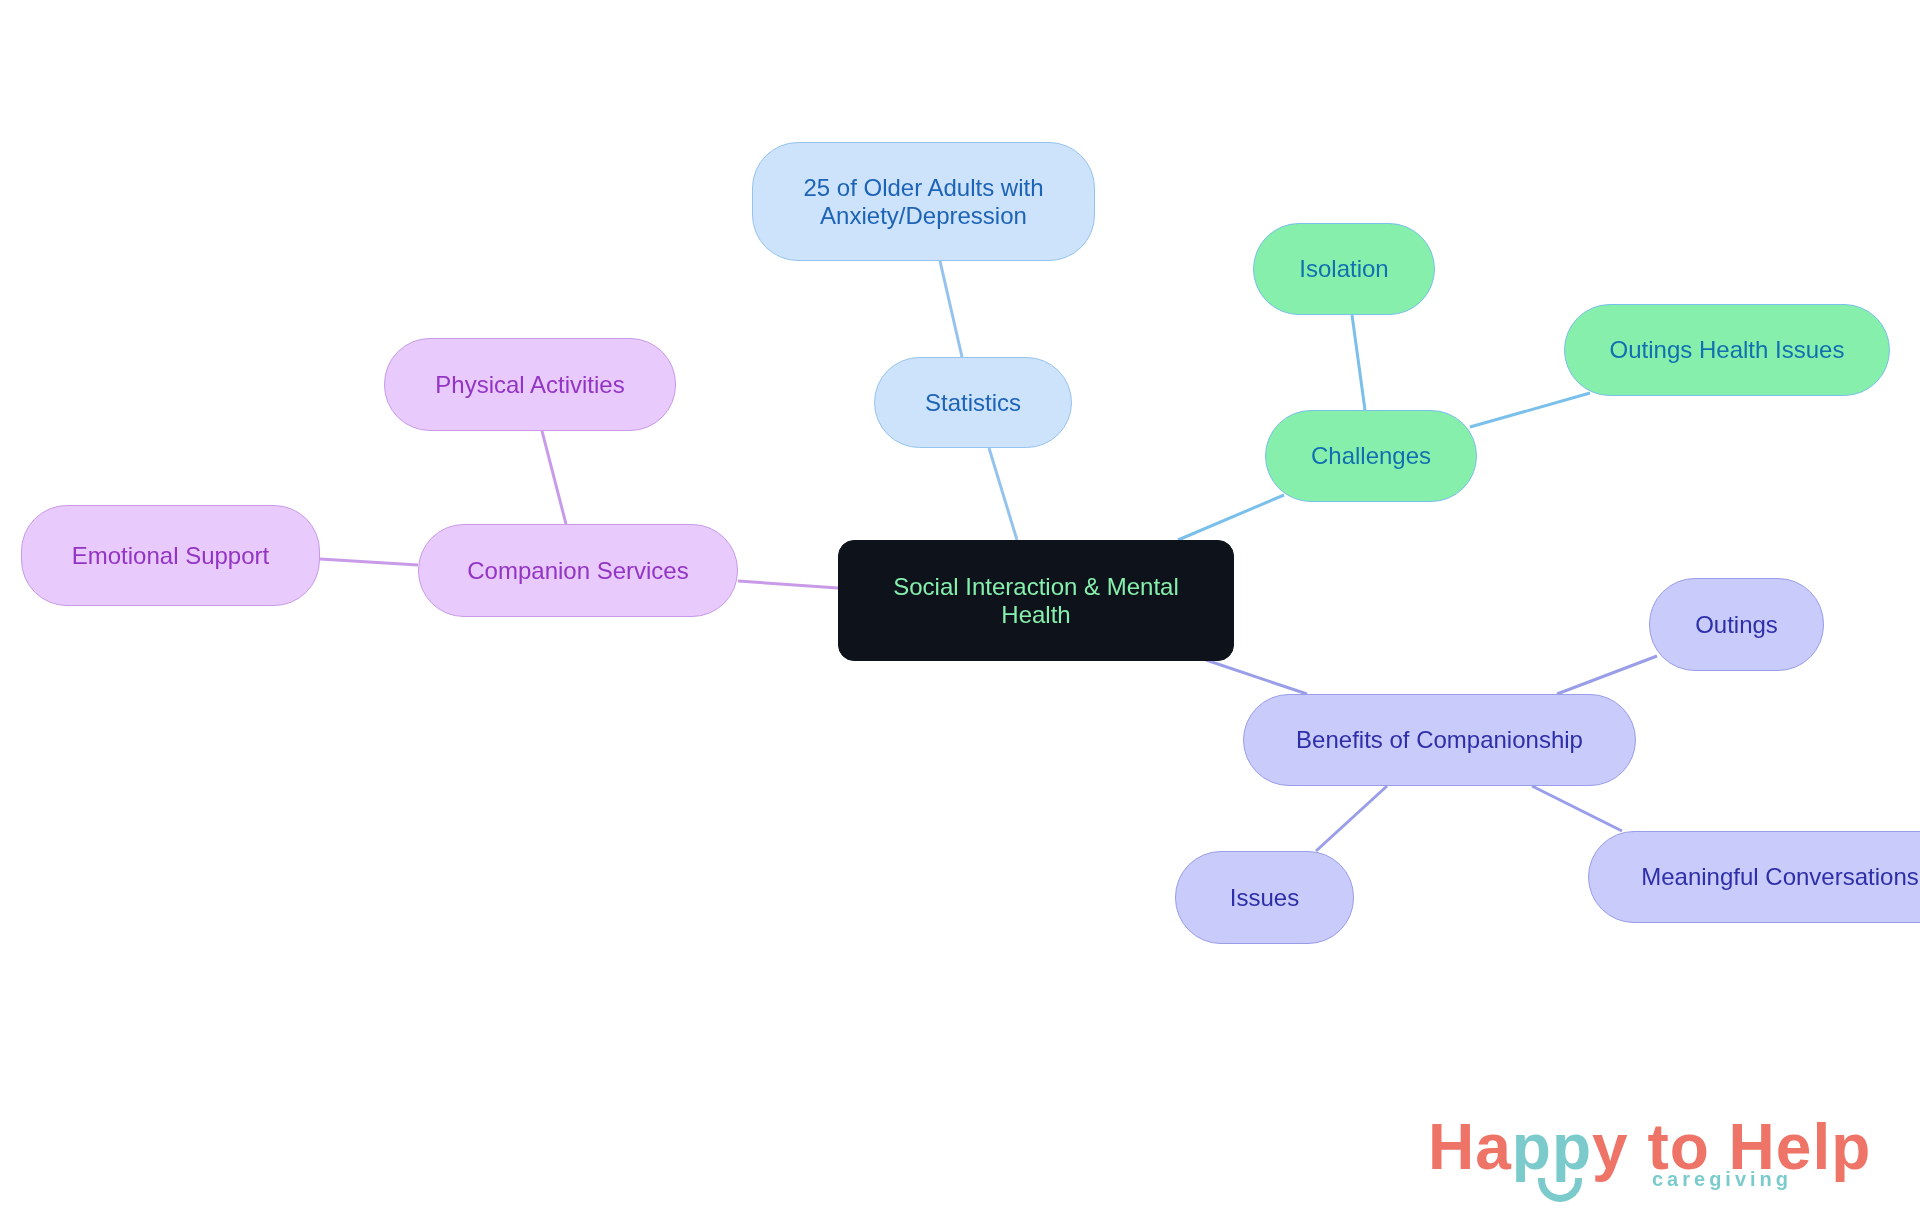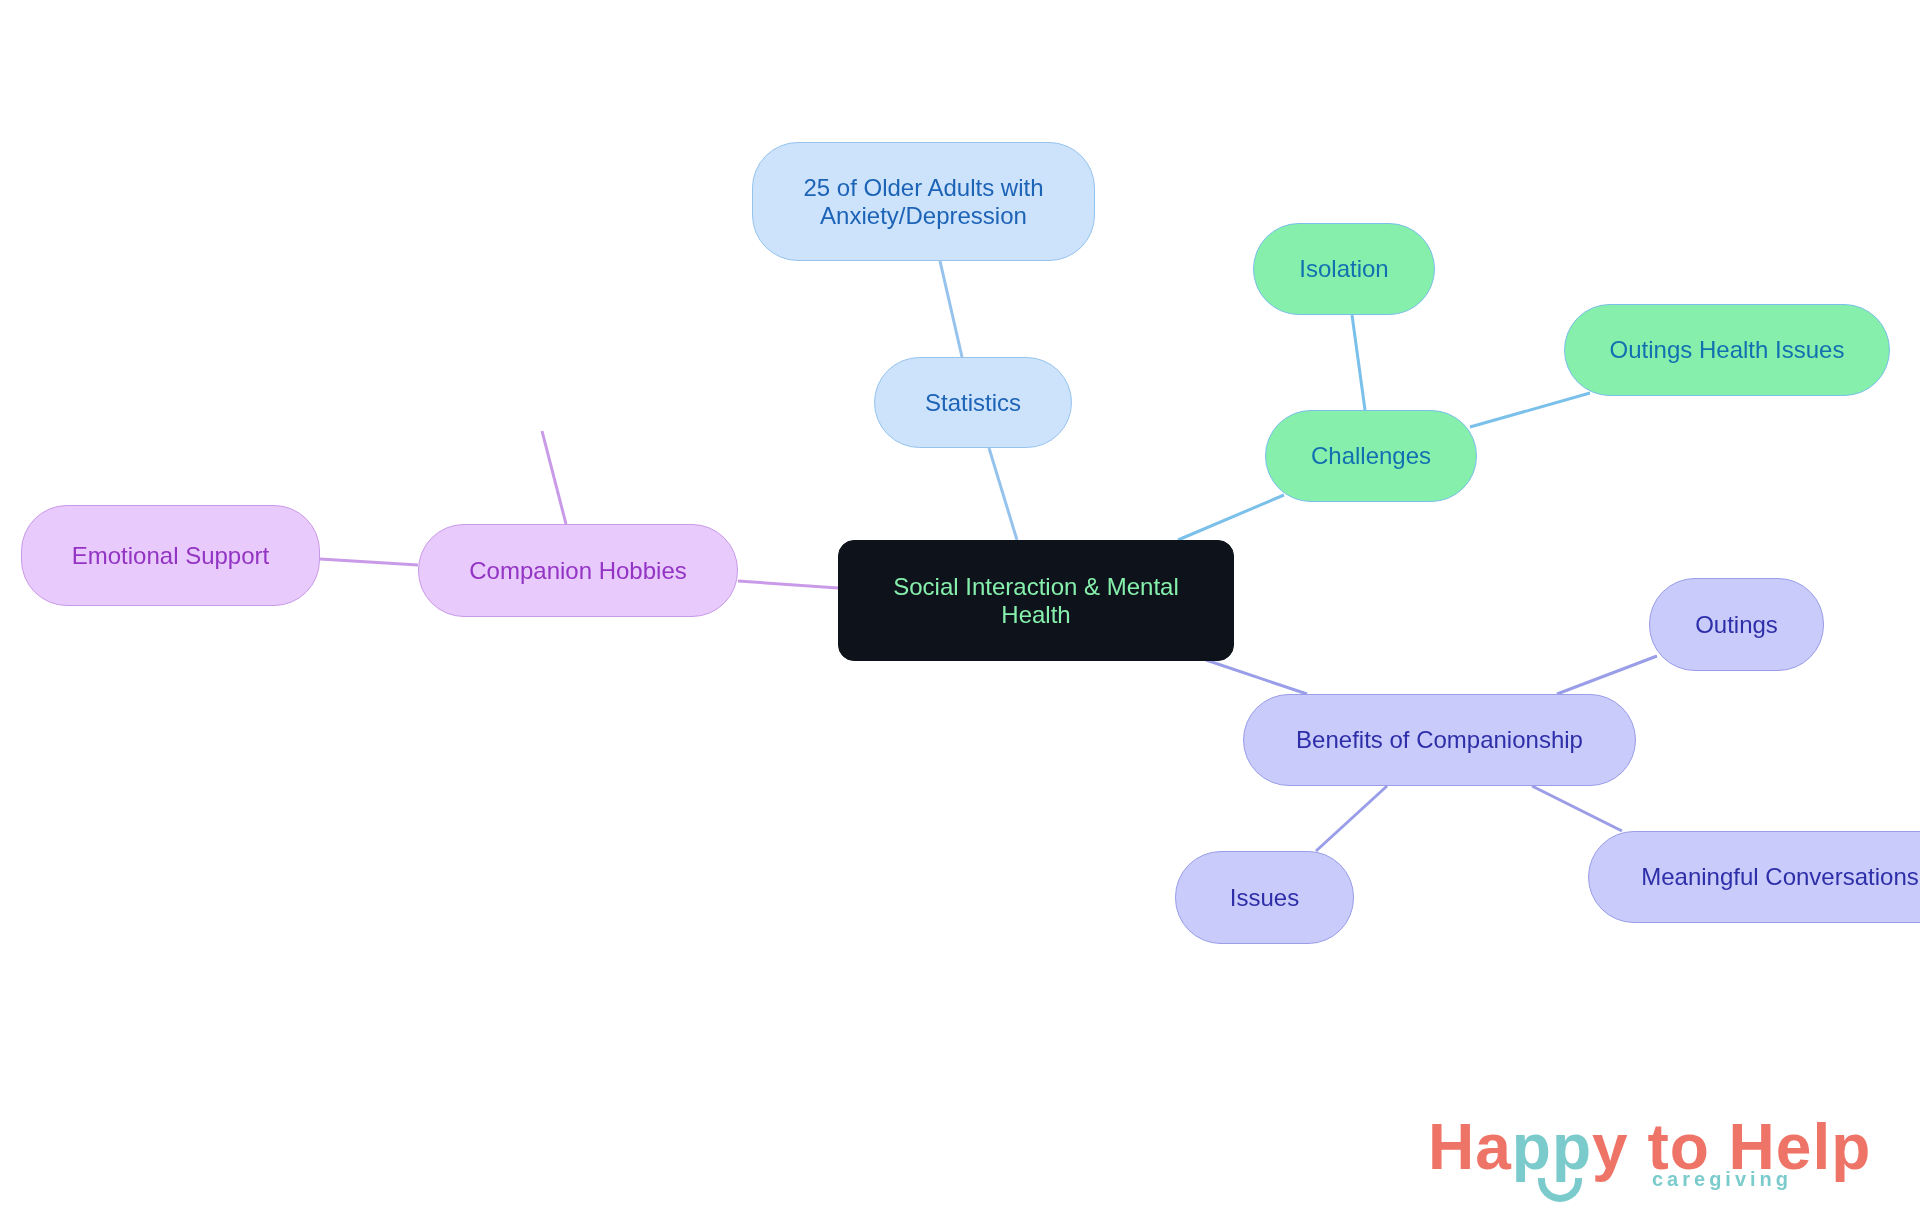--- a/index.html
+++ b/index.html
@@ -69,25 +69,28 @@
     <span>Outings Health Issues</span>
   </div>
   <div class="node n-chal" style="left:1265px;top:410px;width:212px;height:92px;">
     <span>Challenges</span>
   </div>
 
   <div class="node n-root" style="left:838px;top:540px;width:396px;height:121px;padding:0 40px;">
     <span>Social Interaction &amp; Mental Health</span>
   </div>
 
+  <div class="node n-comp" style="left:384px;top:338px;width:292px;height:93px;">
+    <span>Physical Activities</span>
+  </div>
   <div class="node n-comp" style="left:21px;top:505px;width:299px;height:101px;">
     <span>Emotional Support</span>
   </div>
   <div class="node n-comp" style="left:418px;top:524px;width:320px;height:93px;">
-    <span>Companion Hobbies</span>
+    <span>Companion Services</span>
   </div>
 
   <div class="node n-ben" style="left:1649px;top:578px;width:175px;height:93px;">
     <span>Outings</span>
   </div>
   <div class="node n-ben" style="left:1243px;top:694px;width:393px;height:92px;">
     <span>Benefits of Companionship</span>
   </div>
   <div class="node n-ben" style="left:1588px;top:831px;width:384px;height:92px;">
     <span>Meaningful Conversations</span>

